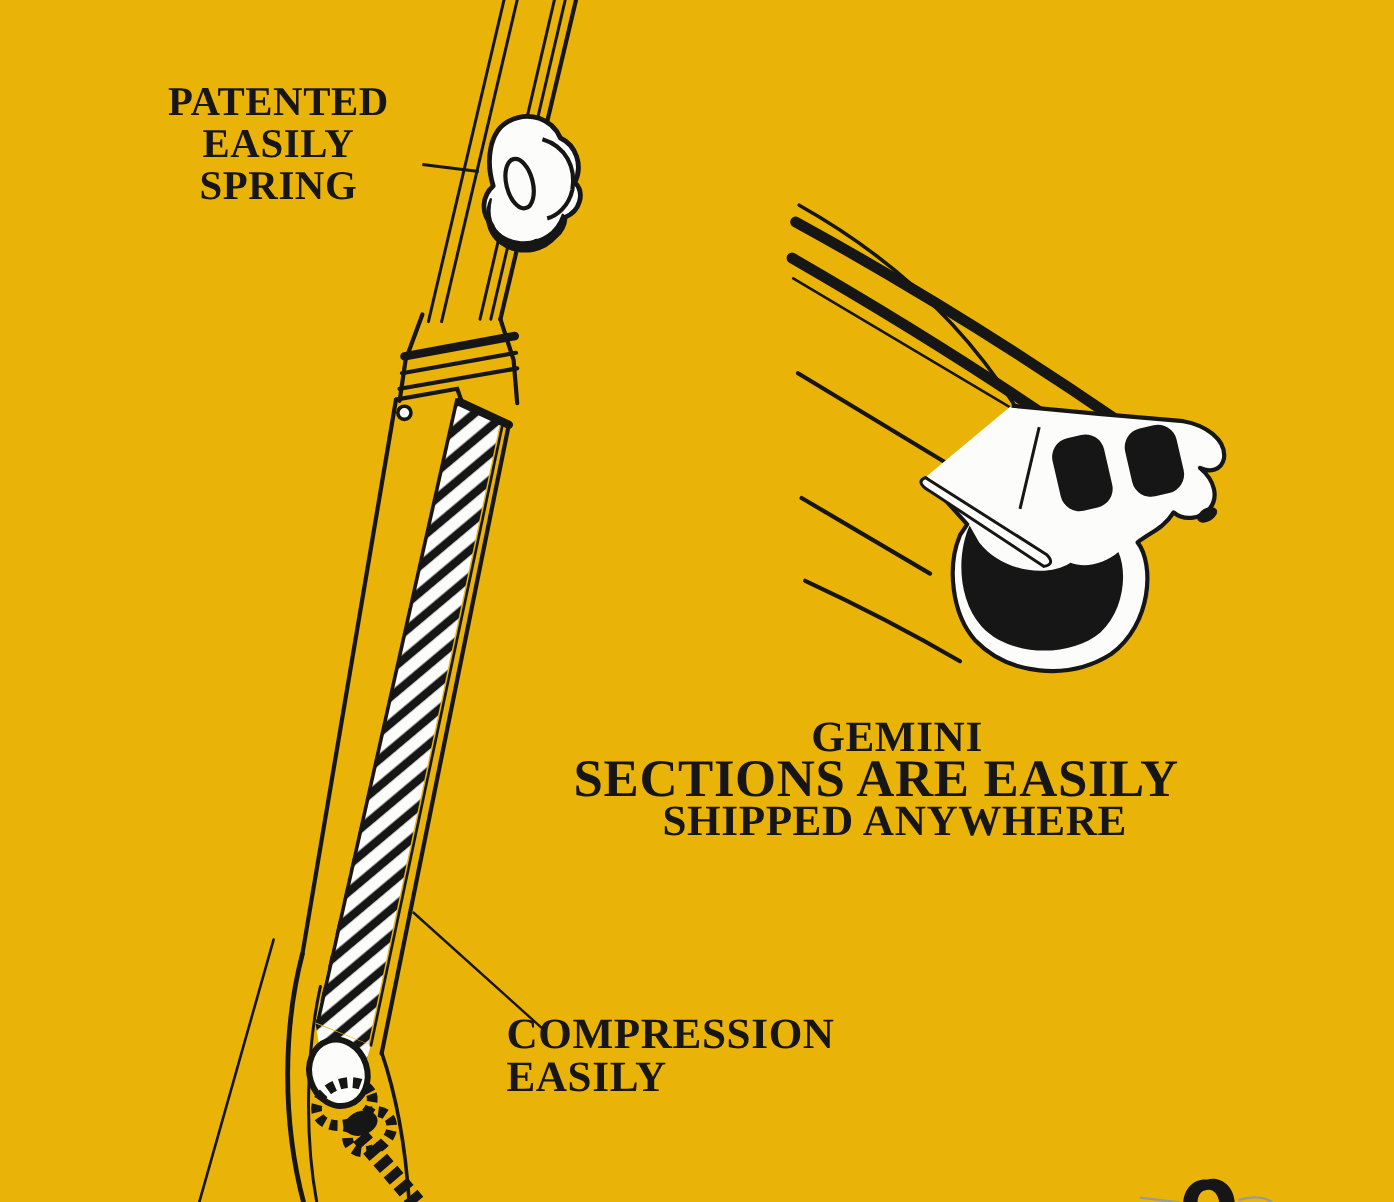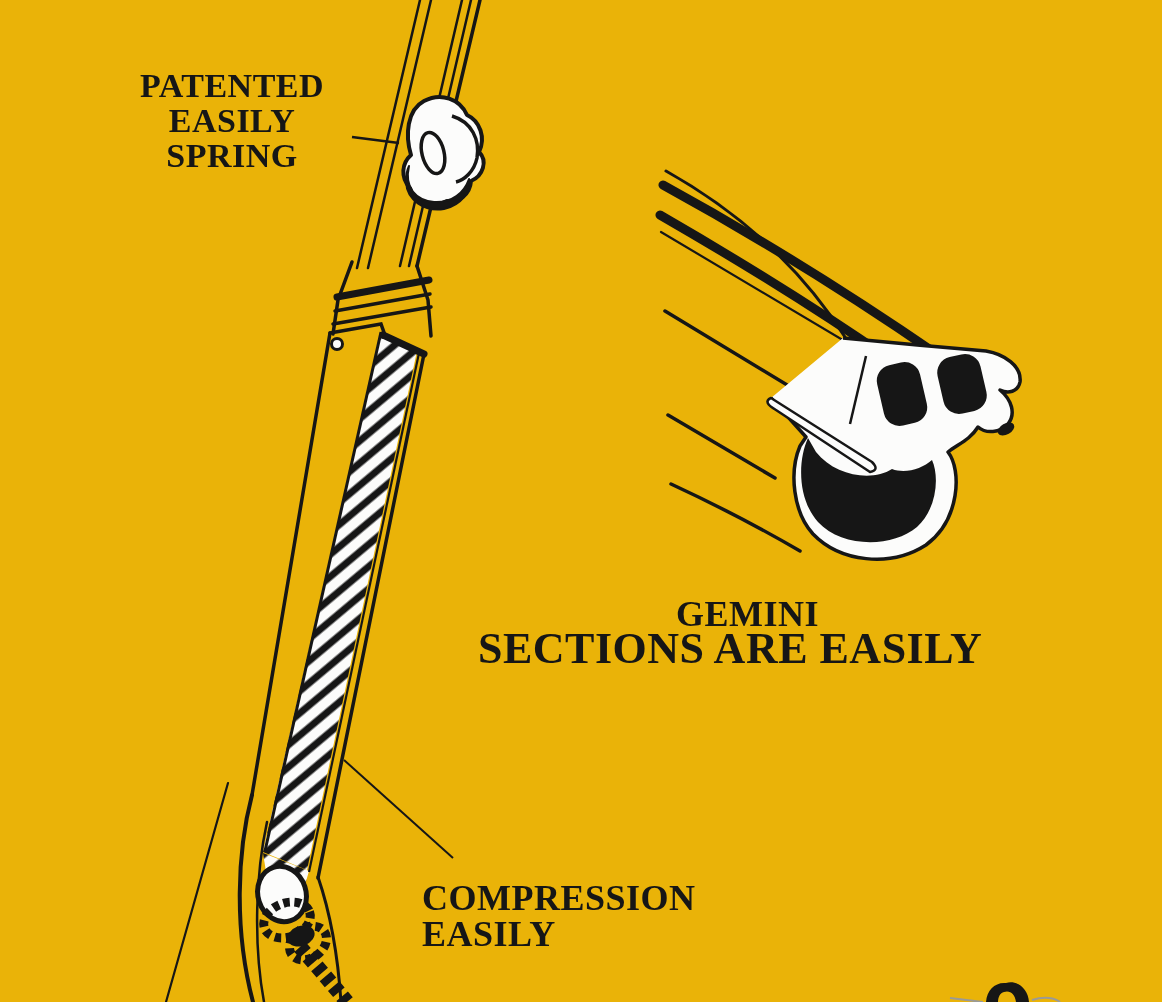--- a/index.html
+++ b/index.html
@@ -21,21 +21,21 @@
   .label div{white-space:nowrap;}
   .lbl-feeder{
     left:112px;top:68px;width:240px;
     font-size:34px;line-height:35px;
     text-align:center;
   }
   .lbl-gemini-1{left:676px;top:596px;font-size:36px;line-height:36px;}
   .lbl-gemini-2{left:478px;top:631px;font-size:44px;line-height:36px;}
   .lbl-gemini-3{left:552px;top:666px;font-size:36px;line-height:36px;}
   .lbl-spring{
-    left:422px;top:880px;
+    left:422px;top:843px;
     font-size:36px;line-height:36px;
     text-align:left;
   }
 </style>
 </head>
 <body>
 
 <div class="stage">
 
   <svg width="1162" height="1002" viewBox="0 0 1162 1002">
@@ -148,19 +148,20 @@
   </svg>
 
   <div class="label lbl-feeder">
     <div>PATENTED</div>
     <div>EASILY</div>
     <div>SPRING</div>
   </div>
 
   <div class="label lbl-gemini-1">GEMINI</div>
   <div class="label lbl-gemini-2">SECTIONS ARE EASILY</div>
+  <div class="label lbl-gemini-3">SHIPPED ANYWHERE</div>
 
   <div class="label lbl-spring">
     <div>COMPRESSION</div>
     <div>EASILY</div>
   </div>
 
 </div>
 
 </body></html>

